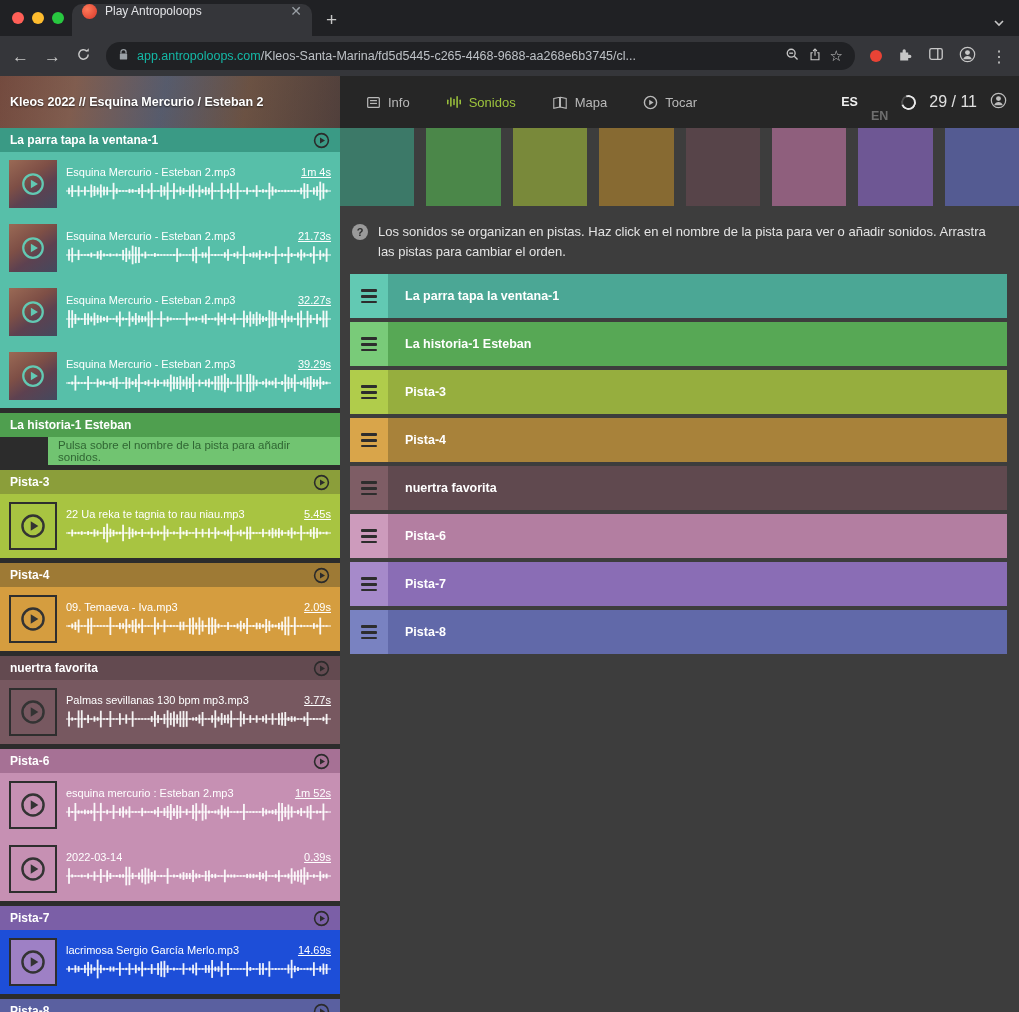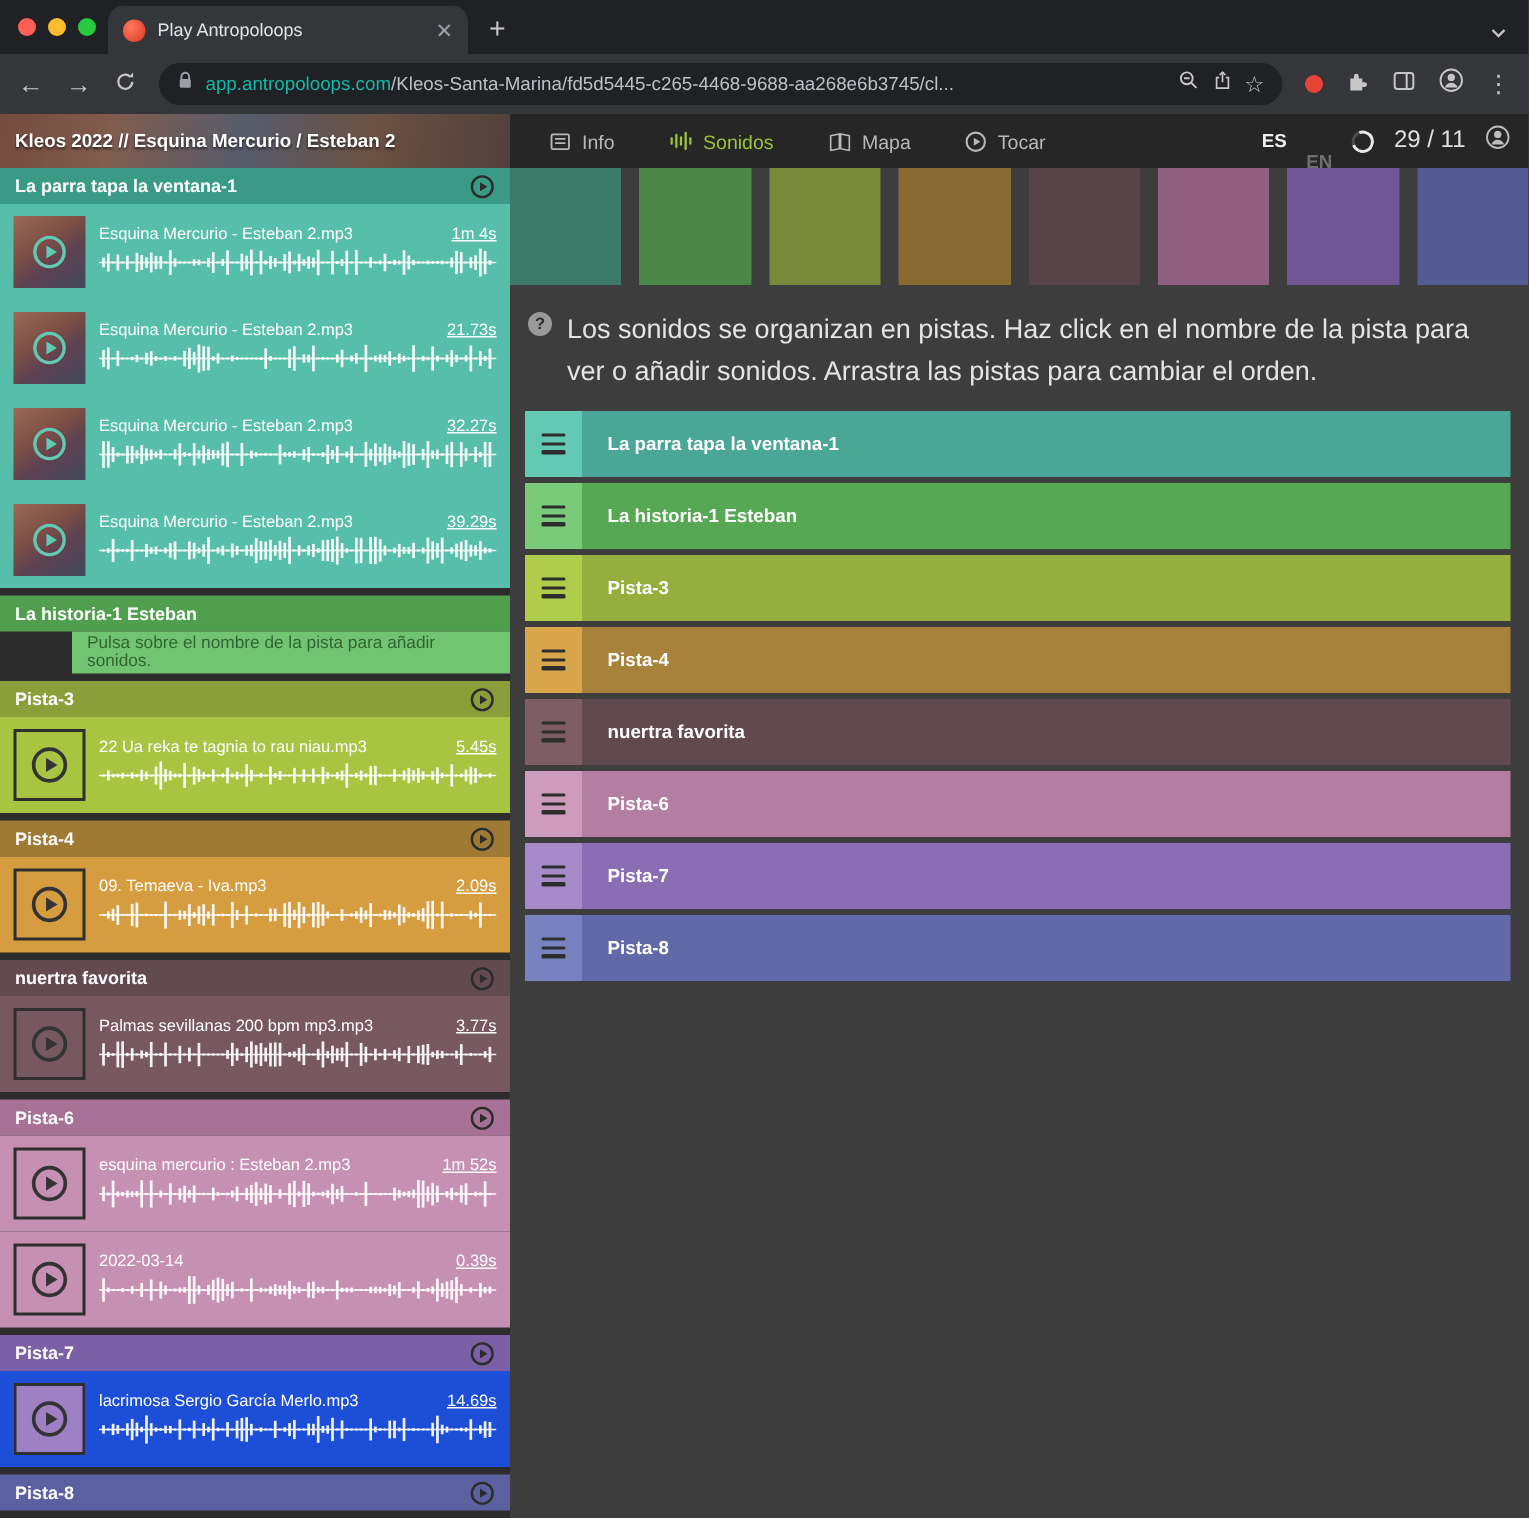--- a/index.html
+++ b/index.html
@@ -5,41 +5,41 @@
   * { box-sizing: border-box; margin: 0; padding: 0; }
   html,body { width:1019px; height:1012px; overflow:hidden; background:#3d3d3d;
     font-family:"Liberation Sans", sans-serif; }
 
   
   .tabstrip { height:36px; background:#202124; position:relative; display:flex; align-items:flex-end; }
   .traffic { position:absolute; left:12px; top:12px; display:flex; gap:8px; }
   .light { width:12px; height:12px; border-radius:50%; }
   .light.red{background:#ff5f57}.light.yellow{background:#febc2e}.light.green{background:#28c840}
   .tab { margin-left:72px; width:240px; height:32px; background:#35363a; border-radius:10px 10px 0 0;
-    display:flex; align-items:center; gap:8px; padding:0 10px; }
+    display:flex; align-items:flex-start; gap:8px; padding:0 10px; }
   .favicon { width:15px; height:15px; border-radius:50%;
     background:radial-gradient(circle at 35% 35%, #ff7a59, #d8372a); flex:0 0 auto; }
   .tab-title { color:#e2e3e6; font-size:12px; flex:1; white-space:nowrap; overflow:hidden; }
   .tab-close { color:#9aa0a6; font-size:14px; line-height:1; }
   .newtab { color:#c7c7c7; font-size:19px; margin:0 0 7px 14px; line-height:1; }
   .strip-chevron { position:absolute; right:14px; top:13px; }
 
   .toolbar { height:40px; background:#35363a; display:flex; align-items:center; padding:0 12px; gap:15px; }
   .nav-ico { color:#c7c7c7; font-size:17px; line-height:1; }
   .urlbar { flex:1; height:28px; background:#202124; border-radius:14px; display:flex;
     align-items:center; gap:8px; padding:0 12px; min-width:0; }
   .url-text { flex:1; min-width:0; white-space:nowrap; overflow:hidden; font-size:12.5px; }
   .url-host { color:#14b8a6; }
   .url-path { color:#bdc1c6; }
   .record-dot { width:12px; height:12px; border-radius:50%; background:#e94335; }
   .star { color:#c7c7c7; font-size:15px; }
   .kebab { color:#c7c7c7; font-size:16px; letter-spacing:0; }
 
   
-  .app-header { height:36px; background:#262626; display:flex; align-items:stretch; }
+  .app-header { height:52px; background:#262626; display:flex; align-items:stretch; }
   .project-block { width:340px; flex:0 0 auto; display:flex; align-items:center; padding:0 10px;
     background: linear-gradient(rgba(35,25,25,.30),rgba(35,25,25,.30)),
       linear-gradient(100deg,#96604f 0%,#a87a66 22%,#6d7890 48%,#8a6a55 72%,#64504a 100%); }
   .project-title { color:#fff; font-size:12.5px; font-weight:bold; text-shadow:0 1px 2px rgba(0,0,0,.65);
     white-space:nowrap; overflow:hidden; }
   .app-tabs { display:flex; align-items:center; gap:36px; padding-left:26px; }
   .app-tab { display:flex; align-items:center; gap:7px; color:#b9b9b9; font-size:13px; }
   .app-tab .tab-icon { display:inline-flex; }
   .hdr-right { margin-left:auto; display:flex; align-items:center; gap:13px; padding-right:12px; }
   .lang-es { color:#f0f0f0; font-size:12.5px; font-weight:bold; }
@@ -72,21 +72,21 @@
   .wave { height:22px; }
 
   
   .main { flex:1; min-width:0; background:#3d3d3d; display:flex; flex-direction:column; }
   .swatch-strip { display:flex; gap:12px; height:78px; }
   .swatch { flex:1; }
   .help { display:flex; gap:10px; align-items:flex-start; margin:16px 14px 0 12px; }
   .help-icon { width:16px; height:16px; border-radius:50%; background:#9a9a9a; color:#2d2d2d;
     font-size:11px; font-weight:bold; display:flex; align-items:center; justify-content:center;
     flex:0 0 auto; margin-top:2px; }
-  .help-text { color:#e4e4e4; font-size:18px; line-height:1.55; max-width:640px; }
+  .help-text { color:#e4e4e4; font-size:13px; line-height:1.55; max-width:640px; }
   .main-track-list { display:flex; flex-direction:column; gap:4px; margin:12px 12px 0 10px; }
   .mtrack-row { height:44px; display:flex; }
   .mtrack-handle { width:38px; flex:0 0 auto; display:flex; flex-direction:column;
     align-items:center; justify-content:center; }
   .hline { display:block; width:16px; height:2.5px; background:#2d2d2d; margin:1.6px 0; border-radius:1px; }
   .mtrack-bar { flex:1; display:flex; align-items:center; padding:0 17px; }
   .mtrack-name { color:#fff; font-size:12.5px; font-weight:bold; }
 </style>
 </head>
 <body>
@@ -895,21 +895,21 @@
         </div>
         <div class="sound-row" style="background: rgb(119, 88, 96);">
           <div class="sound-button" style="background: rgb(119, 88, 96);">
             <svg width="26" height="26" viewBox="0 0 16 16">
               <circle cx="8" cy="8" r="6.5" fill="none" stroke="#333333" stroke-width="1.5"></circle>
               <path d="M6.6 5.1L11.3 8 6.6 10.9Z" fill="#333333"></path>
             </svg>
           </div>
           <div class="sound-main">
             <div class="sound-top">
-              <span class="sound-title">Palmas sevillanas 200 bpm mp3.mp3</span>
+              <span class="sound-title">Palmas sevillanas 130 bpm mp3.mp3</span>
               <span class="sound-duration">3.77s</span>
             </div>
             <div class="wave"><svg width="100%" height="22" viewBox="0 0 250 22" preserveAspectRatio="none">
                 <g fill="rgba(255,255,255,0.92)">
                   <rect x="2" y="3.5" width="1.7" height="15.0"></rect>
                   <rect x="5" y="9.4" width="1.7" height="3.3"></rect>
                   <rect x="8" y="10.1" width="1.7" height="1.8"></rect>
                   <rect x="11" y="2.4" width="1.7" height="17.2"></rect>
                   <rect x="14" y="2.2" width="1.7" height="17.7"></rect>
                   <rect x="17" y="9.9" width="1.7" height="2.2"></rect>

